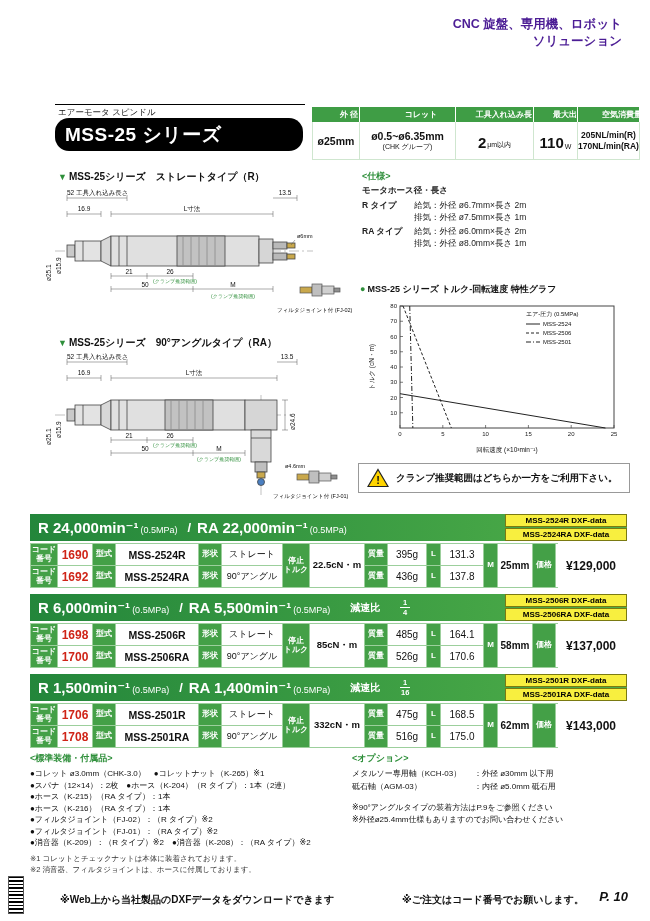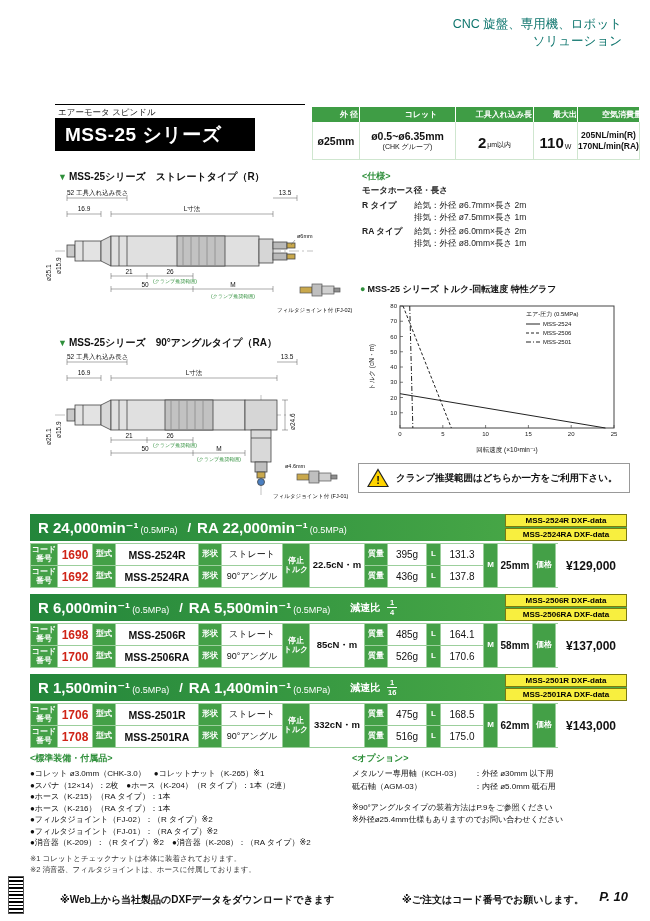--- a/index.html
+++ b/index.html
@@ -1,26 +1,26 @@
 <!DOCTYPE html>
 <html><head>
 <meta charset="utf-8">
 <style>
   * { margin:0; padding:0; box-sizing:border-box; }
   body { background:#888; font-family:"Liberation Sans","DejaVu Sans",sans-serif; }
   .page { position:relative; width:650px; height:921px; background:#fff; margin:0 auto; overflow:hidden; color:#111; }
 
   
-  .tagline { position:absolute; top:16px; right:28px; text-align:right; color:#0f766e; font-weight:normal; font-size:12.5px; line-height:17px; }
+  .tagline { position:absolute; top:16px; right:28px; text-align:right; color:#4c1d95; font-weight:bold; font-size:12.5px; line-height:17px; }
 
   
   .title-rule { position:absolute; top:104px; left:55px; width:250px; border-top:1.5px solid #000; }
   .title-cat { position:absolute; top:107px; left:58px; font-size:8.5px; color:#111; }
-  .title-bar { position:absolute; top:118px; left:55px; width:200px; height:33px; background:#000; color:#fff;
-               font-size:19px; font-weight:bold; line-height:33px; padding-left:10px; letter-spacing:0.5px; }
+  .title-bar { position:absolute; top:118px; left:55px; width:248px; height:33px; background:#000; color:#fff;
+               font-size:19px; font-weight:bold; line-height:33px; padding-left:10px; letter-spacing:0.5px;border-radius:14px; }
 
   
   .spec-table { position:absolute; top:107px; left:312px; width:328px; display:flex; }
   .spec-col { display:flex; flex-direction:column; }
   .spec-head { height:15px; background:#3f9d45; color:#fff; font-size:8px; font-weight:bold;
                display:flex; align-items:center; justify-content:center; border-right:1px solid #fff; white-space:nowrap;padding-left:27px; }
   .spec-body { height:38px; display:flex; flex-direction:column; align-items:center; justify-content:center;
                background:#fff; border:1px solid #cfe6cf; border-top:none; border-left:none; text-align:center; }
   .big { font-size:15px; font-weight:bold; line-height:15px; }
   .mid { font-size:10.5px; font-weight:bold; }
@@ -53,21 +53,21 @@
               display:flex; align-items:center; gap:7px; padding:0 8px; background:#fff; }
   .warn-text { font-size:9.5px; font-weight:bold; }
 
   
   .group { position:absolute; left:30px; width:597px; }
   .gbar { height:27px; background:linear-gradient(90deg,#23863b,#4fae49); color:#fff; display:flex; align-items:center;
           padding-left:8px; position:relative; }
   .gspeed { font-size:15px; font-weight:bold; white-space:nowrap; }
   .gcond { font-size:9px; margin:5px 4px 0 2px; }
   .gsep { font-size:13px; margin:0 6px; font-weight:bold; }
-  .reduction { display:flex; align-items:center; margin-left:16px; font-size:10px; font-weight:bold; gap:7px; }
+  .reduction { display:flex; align-items:center; margin-left:16px; font-size:10px; font-weight:bold; gap:20px; }
   .frac { display:inline-flex; flex-direction:column; align-items:center; font-size:7.5px; line-height:7px; font-weight:bold; }
   .fbar { width:10px; border-top:1px solid #fff; margin:1px 0; }
   .dxf-stack { position:absolute; right:0; top:0; width:122px; display:flex; flex-direction:column; gap:1px; z-index:5; }
   .dxf { height:13px; background:#f8ef3f; border:1px solid #7a7a12; font-size:8px; font-weight:bold; color:#000;
          line-height:10px; cursor:pointer; font-family:inherit; white-space:nowrap; overflow:hidden; }
 
   .rows-grid { display:grid; margin-top:2px; gap:1px; background:#9ccf9c; border:1px solid #9ccf9c;
                grid-template-columns:26px 34px 22px 82px 22px 60px 26px 54px 22px 38px 13px 42px 13px 34px 22px 70px;
                grid-auto-rows:21px; width:528px; }
   .cell { display:flex; align-items:center; justify-content:center; background:#fff; font-size:10px; }

